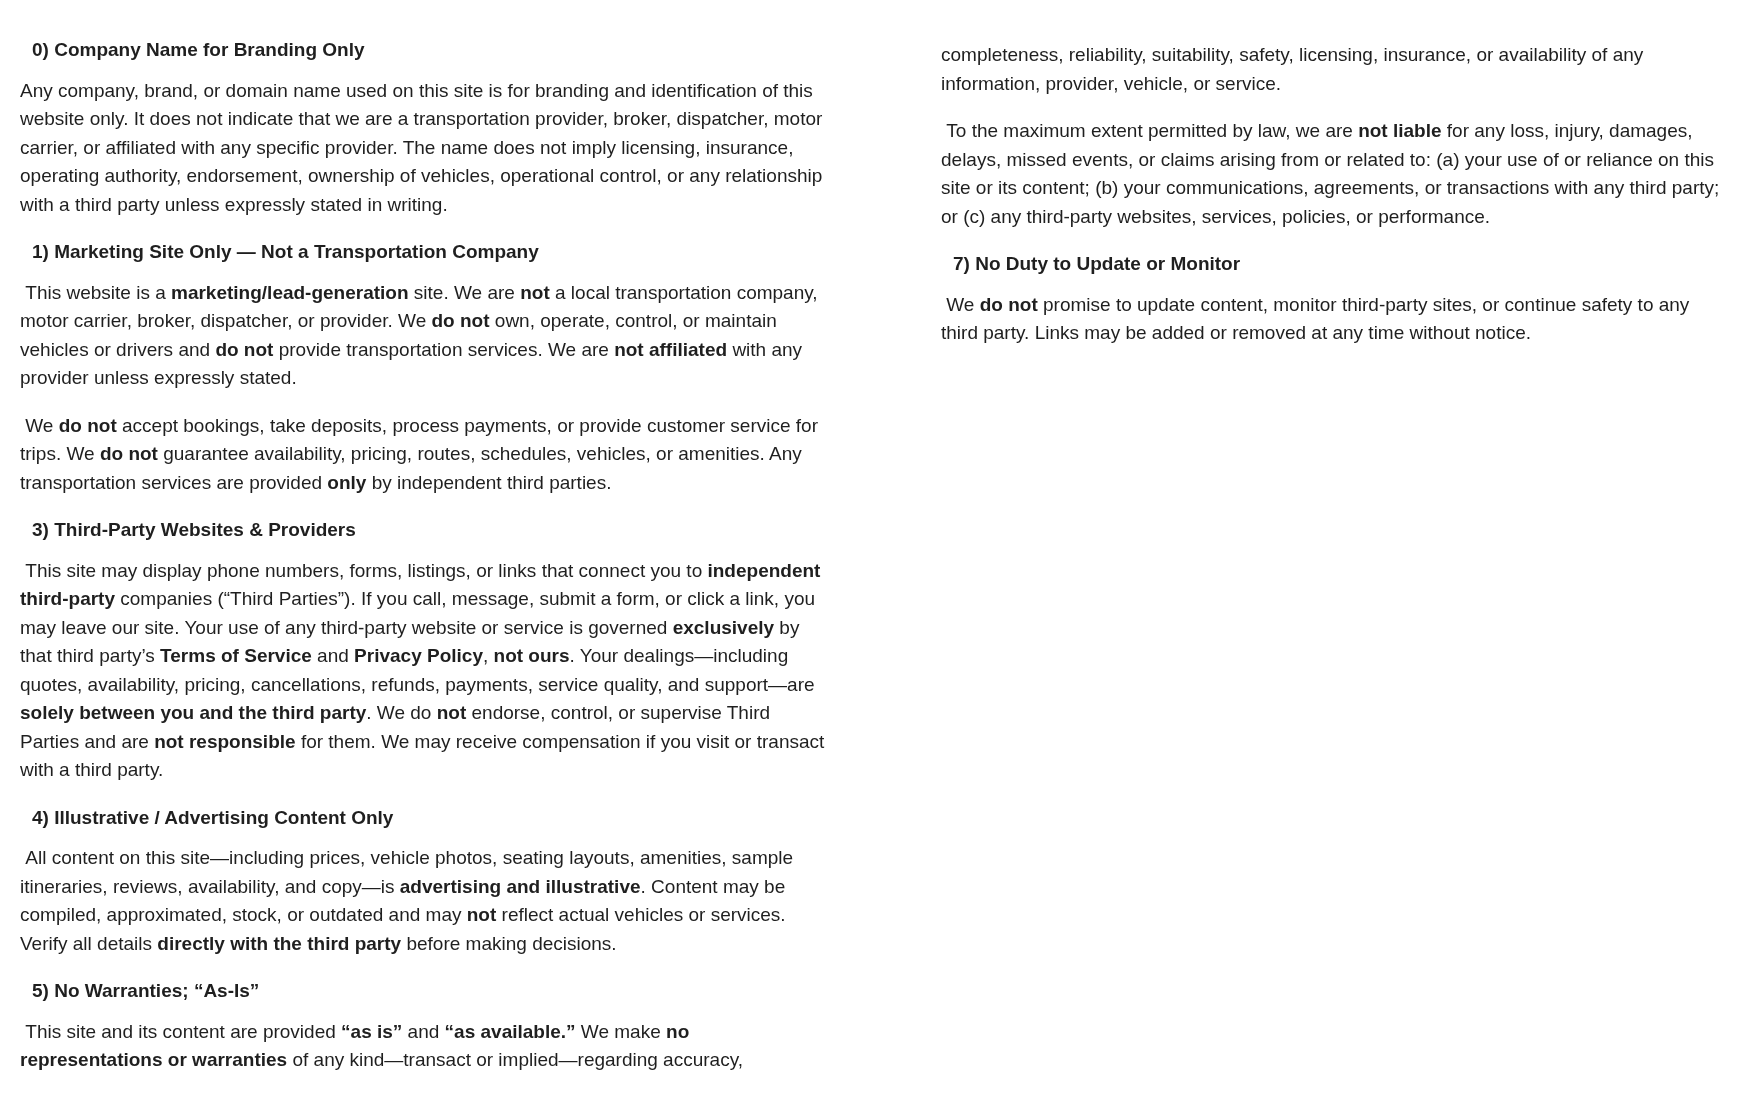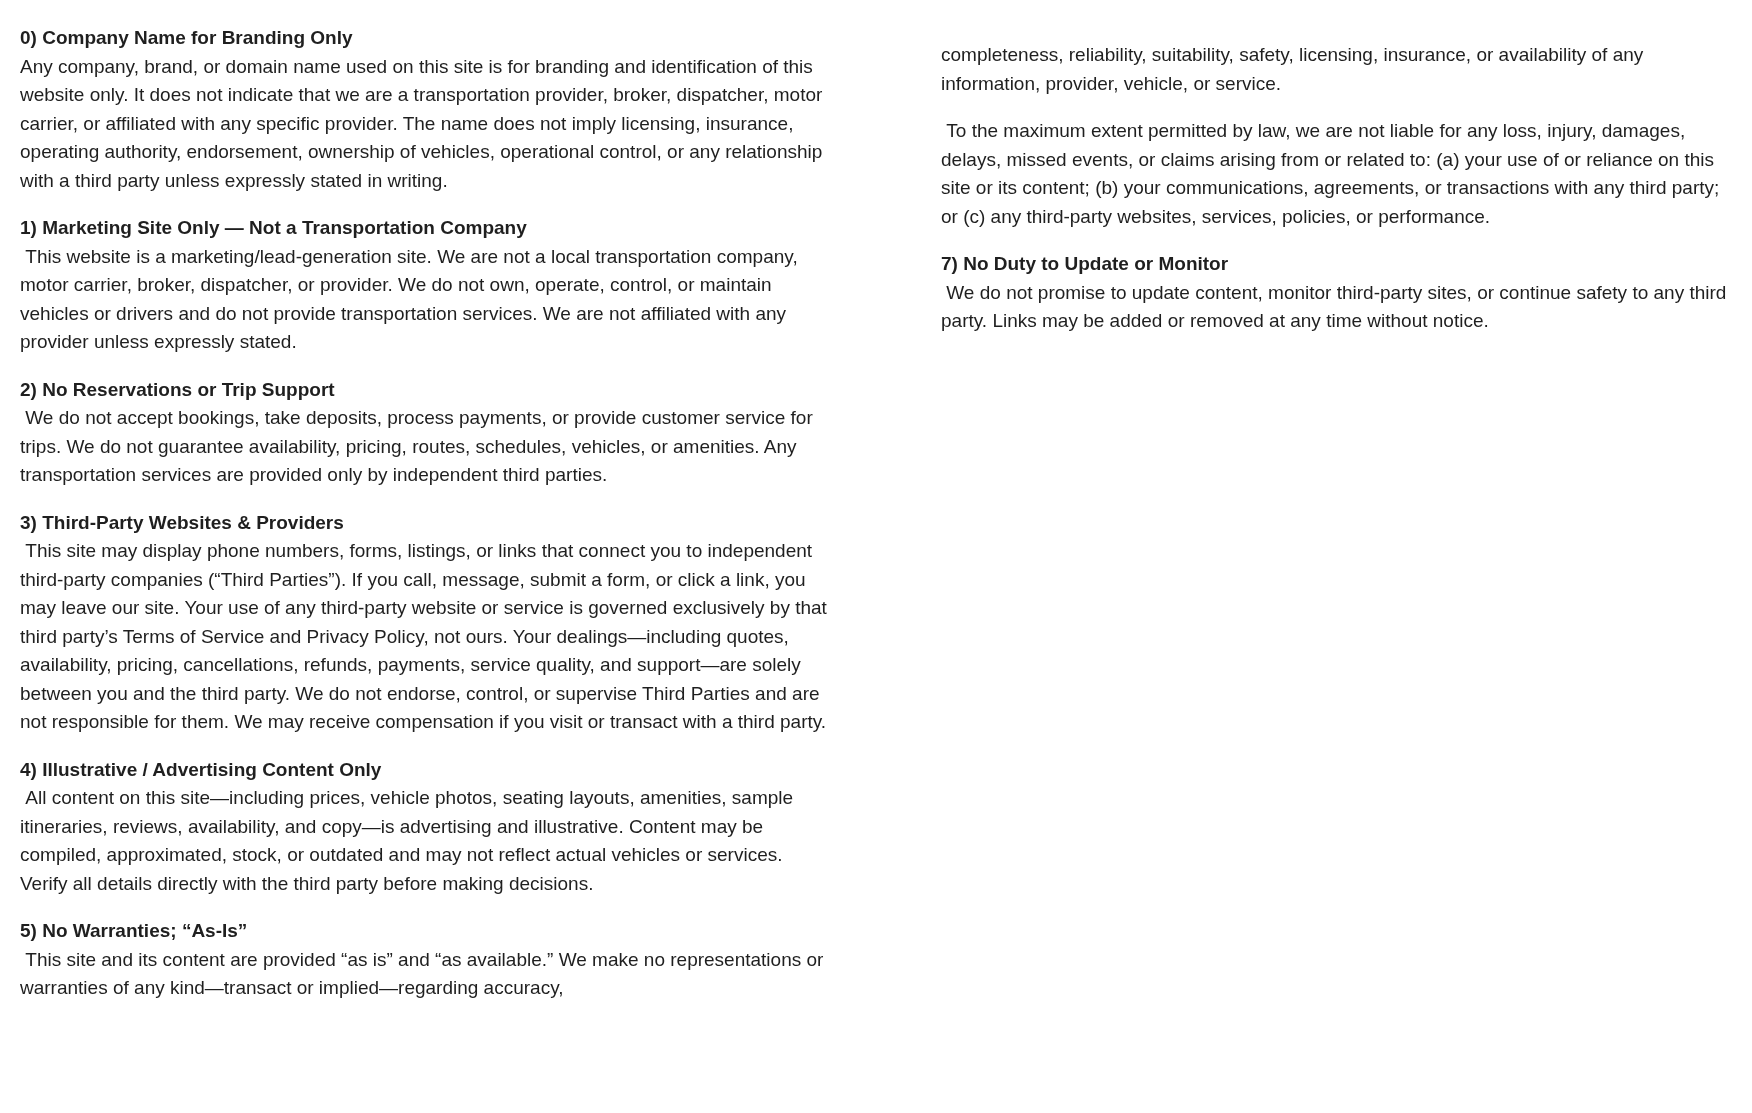--- a/index.html
+++ b/index.html
@@ -30,48 +30,47 @@
     margin-right: 109px;
   }
   .column-right {
     width: 789px;
     padding-top: 17px;
   }
   section.block {
     margin: 0 0 19px 0;
   }
   h3.section-heading {
-    margin: 0;
+    margin: 12px;
     padding: 0;
     font-size: 19px;
     line-height: 28.5px;
     font-weight: 700;
   }
   p.section-body {
     margin: 0;
     padding: 0;
     white-space: pre-wrap; 
   }
-  strong { font-weight: 400; }
+  strong { font-weight: 700; }
 </style>
 </head>
 <body>
 
 <div class="page">
   <div class="column column-left">
       <section class="block">
         <h3 class="section-heading">0) Company Name for Branding Only</h3>
         <p class="section-body"><span>Any company, brand, or domain name used on this site is for branding and identification of this website only. It does not indicate that we are a transportation provider, broker, dispatcher, motor carrier, or affiliated with any specific provider. The name does not imply licensing, insurance, operating authority, endorsement, ownership of vehicles, operational control, or any relationship with a third party unless expressly stated in writing.</span></p>
       </section>
       <section class="block">
         <h3 class="section-heading">1) Marketing Site Only — Not a Transportation Company</h3>
         <p class="section-body"><span> This website is a </span><strong>marketing/lead-generation</strong><span> site. We are </span><strong>not</strong><span> a local transportation company, motor carrier, broker, dispatcher, or provider. We </span><strong>do not</strong><span> own, operate, control, or maintain vehicles or drivers and </span><strong>do not</strong><span> provide transportation services. We are </span><strong>not affiliated</strong><span> with any provider unless expressly stated.</span></p>
       </section>
       <section class="block">
-        <h3 class="section-heading">2) No Reservations or Trip Support</h3>
         <p class="section-body"><span> We </span><strong>do not</strong><span> accept bookings, take deposits, process payments, or provide customer service for trips. We </span><strong>do not</strong><span> guarantee availability, pricing, routes, schedules, vehicles, or amenities. Any transportation services are provided </span><strong>only</strong><span> by independent third parties.</span></p>
       </section>
       <section class="block">
         <h3 class="section-heading">3) Third-Party Websites &amp; Providers</h3>
         <p class="section-body"><span> This site may display phone numbers, forms, listings, or links that connect you to </span><strong>independent third-party</strong><span> companies (“Third Parties”). If you call, message, submit a form, or click a link, you may leave our site. Your use of any third-party website or service is governed </span><strong>exclusively</strong><span> by that third party’s </span><strong>Terms of Service</strong><span> and </span><strong>Privacy Policy</strong><span>, </span><strong>not ours</strong><span>. Your dealings—including quotes, availability, pricing, cancellations, refunds, payments, service quality, and support—are </span><strong>solely between you and the third party</strong><span>. We do </span><strong>not</strong><span> endorse, control, or supervise Third Parties and are </span><strong>not responsible</strong><span> for them. We may receive compensation if you visit or transact with a third party.</span></p>
       </section>
       <section class="block">
         <h3 class="section-heading">4) Illustrative / Advertising Content Only</h3>
         <p class="section-body"><span> All content on this site—including prices, vehicle photos, seating layouts, amenities, sample itineraries, reviews, availability, and copy—is </span><strong>advertising and illustrative</strong><span>. Content may be compiled, approximated, stock, or outdated and may </span><strong>not</strong><span> reflect actual vehicles or services. Verify all details </span><strong>directly with the third party</strong><span> before making decisions.</span></p>
       </section>

